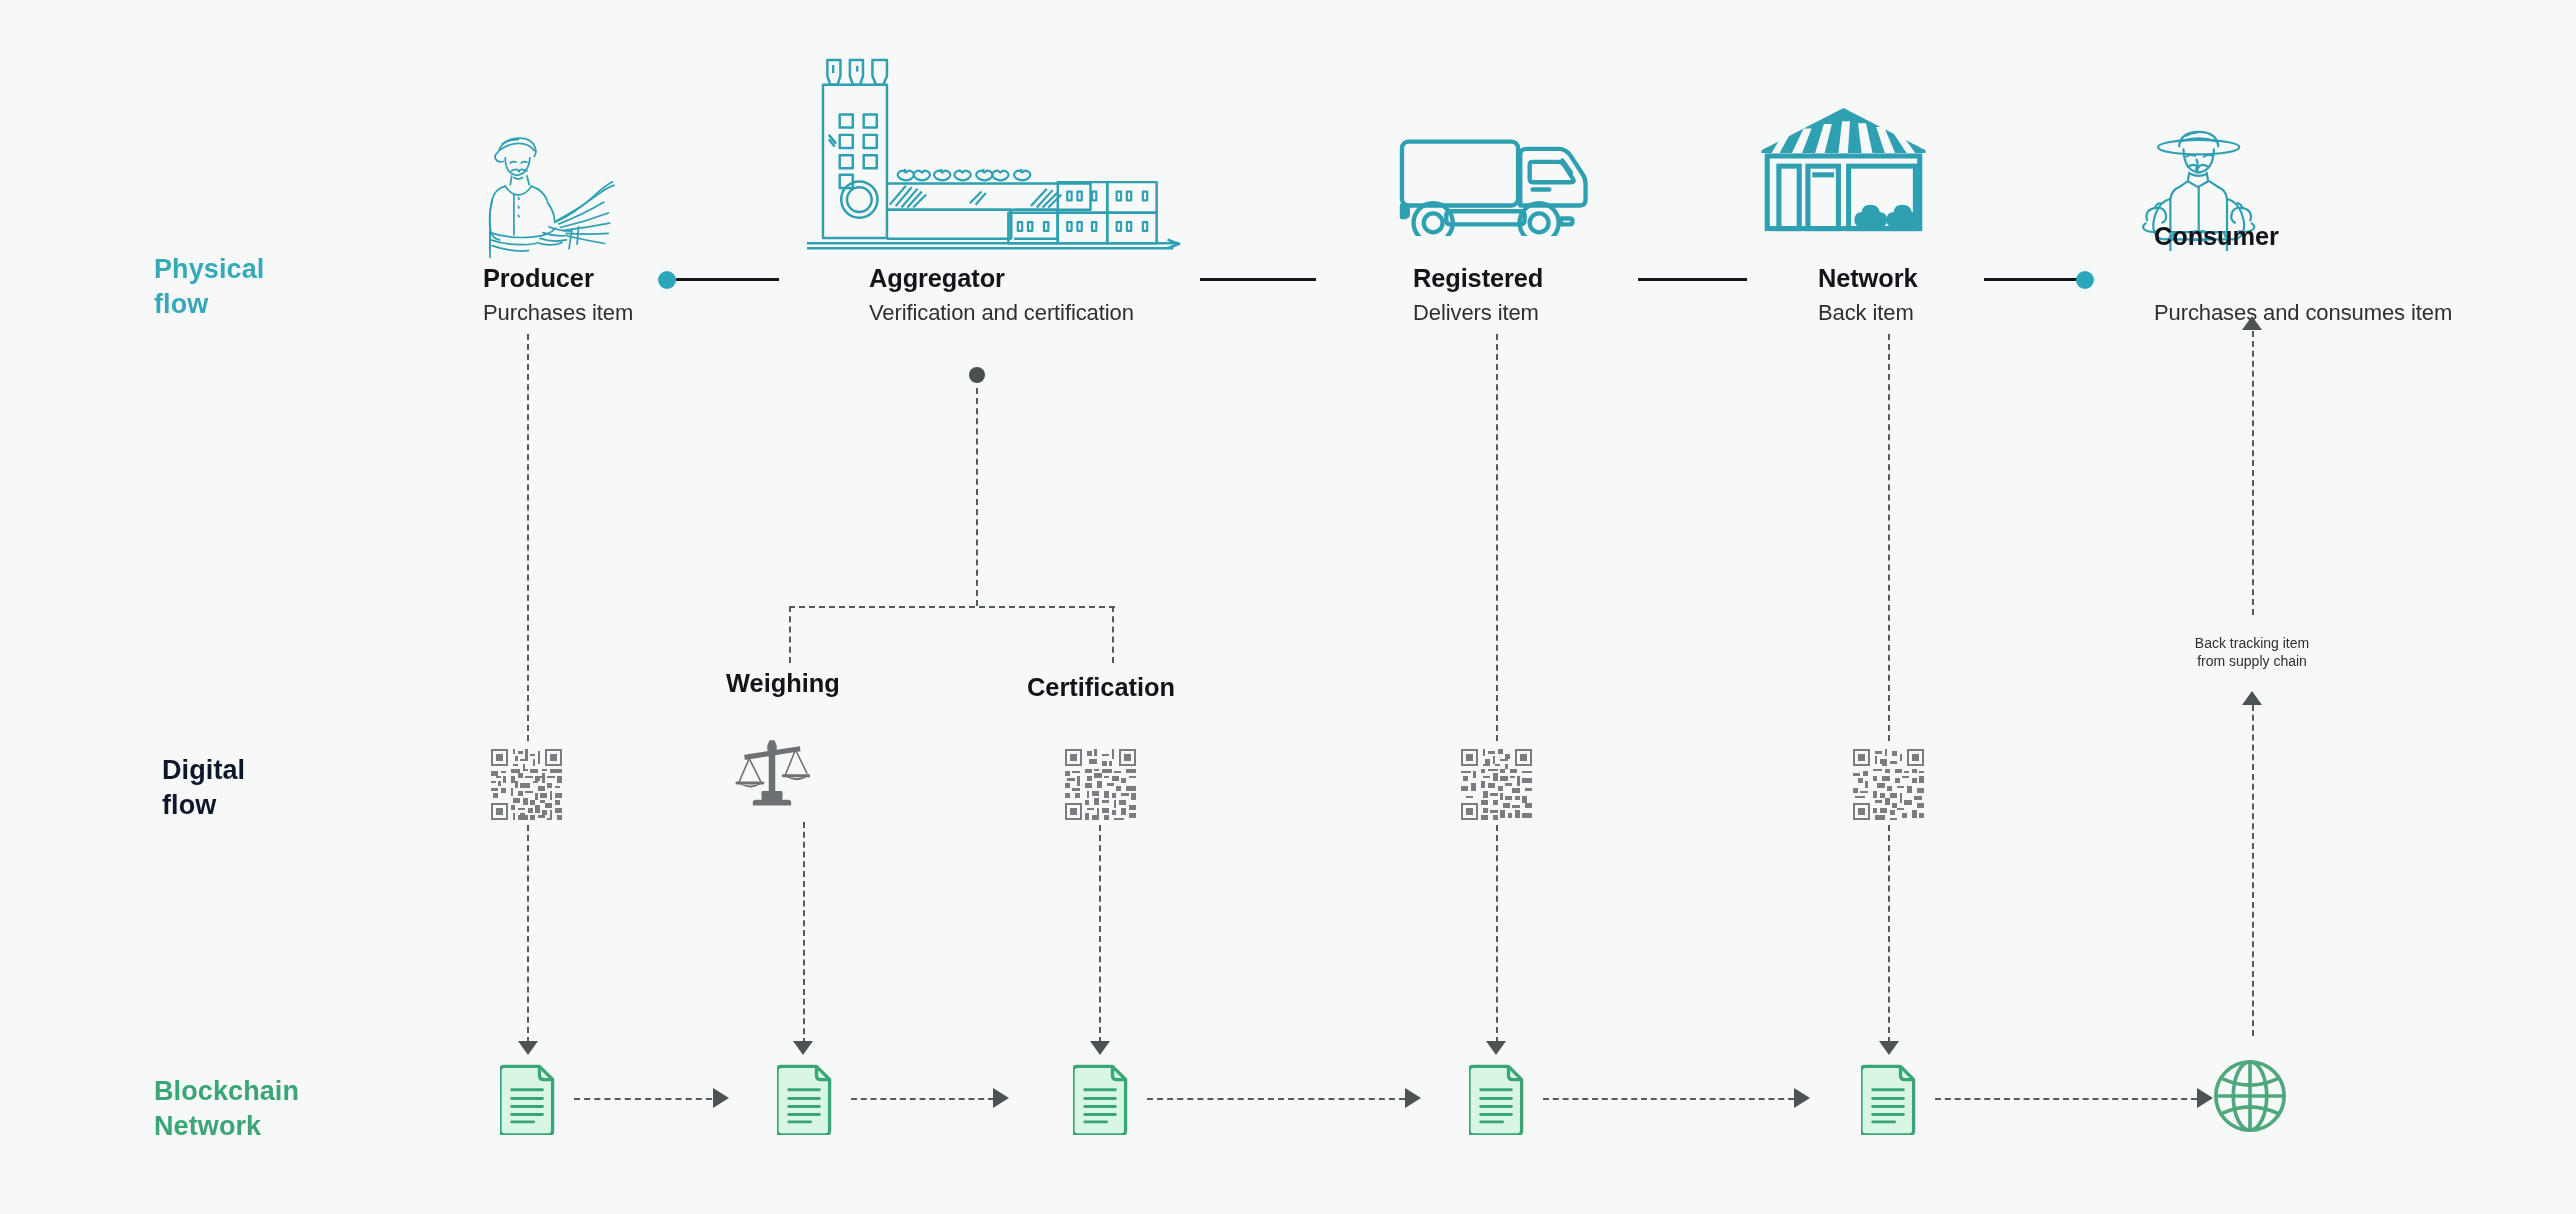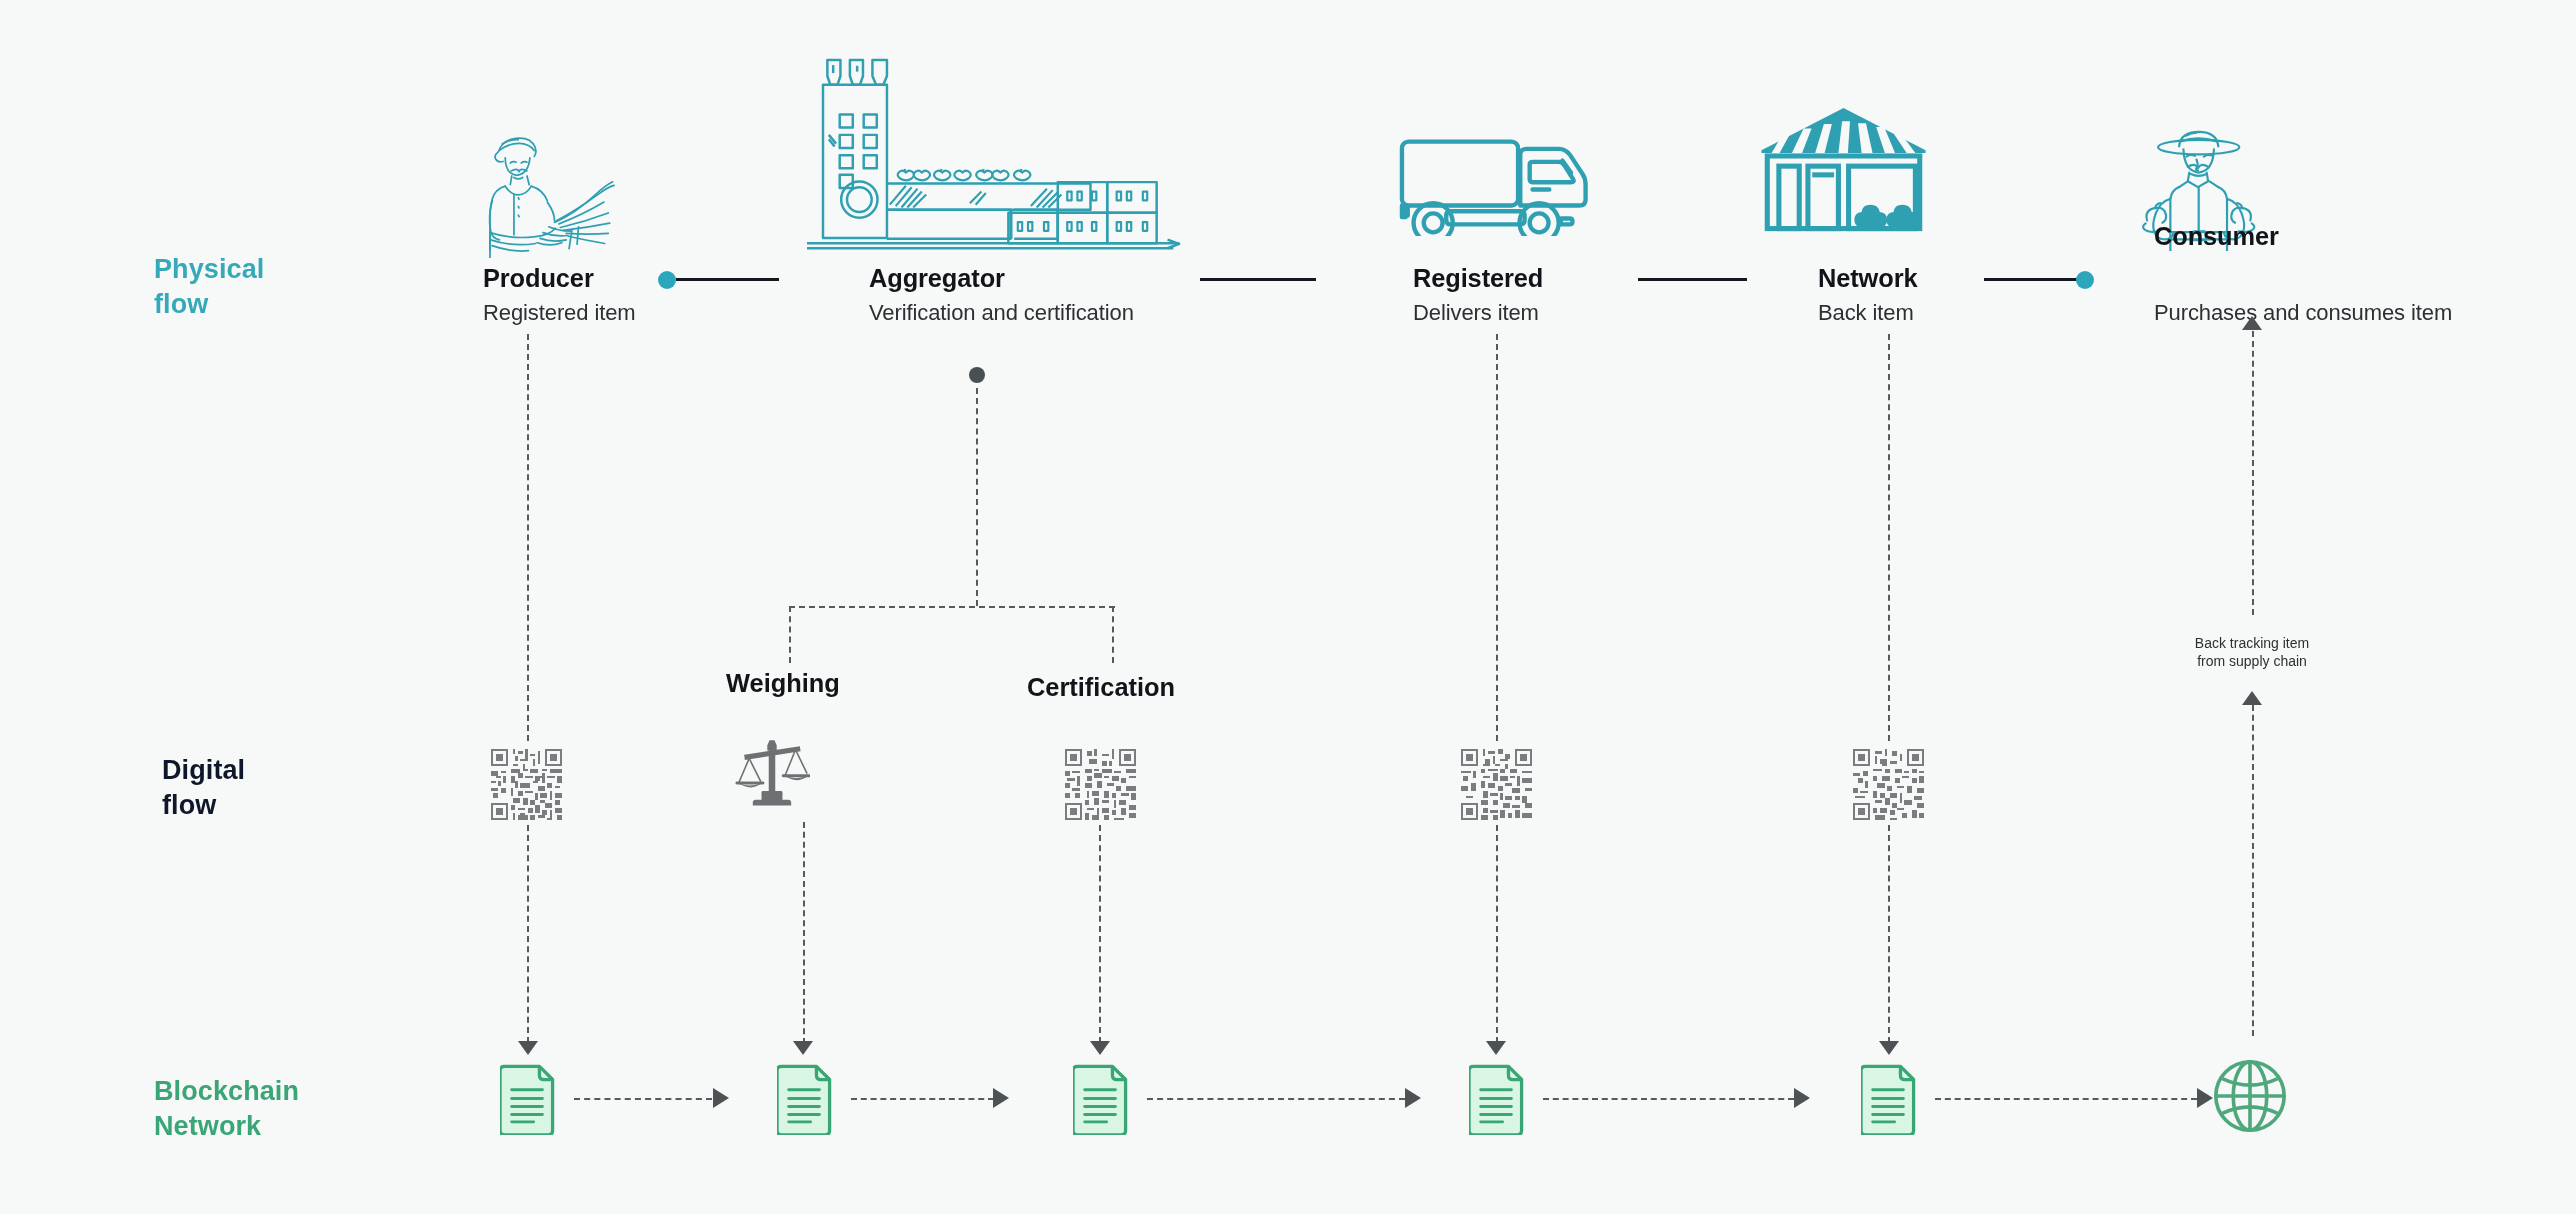--- a/index.html
+++ b/index.html
@@ -339,21 +339,21 @@
         <path d="M149 109 q-1 -6 -7 -7"></path>
 
         <path d="M52 142 h74"></path>
         <path d="M52 152 h74"></path>
         <rect x="81" y="141" width="18" height="12" rx="2"></rect>
       </g>
     </svg>
   </div>
 
   <div class="stage-title" style="left:483px; top:264px;">Producer</div>
-  <div class="stage-sub" style="left:483px; top:300px;">Registered  item</div>
+  <div class="stage-sub" style="left:483px; top:300px;">Purchases  item</div>
 
   <div class="stage-title" style="left:869px; top:264px;">Aggregator</div>
   <div class="stage-sub" style="left:869px; top:300px;">Verification and certification</div>
 
   <div class="stage-title" style="left:1413px; top:264px;">Registered</div>
   <div class="stage-sub" style="left:1413px; top:300px;">Delivers item</div>
 
   <div class="stage-title" style="left:1818px; top:264px;">Network</div>
   <div class="stage-sub" style="left:1818px; top:300px;">Back item</div>
 

